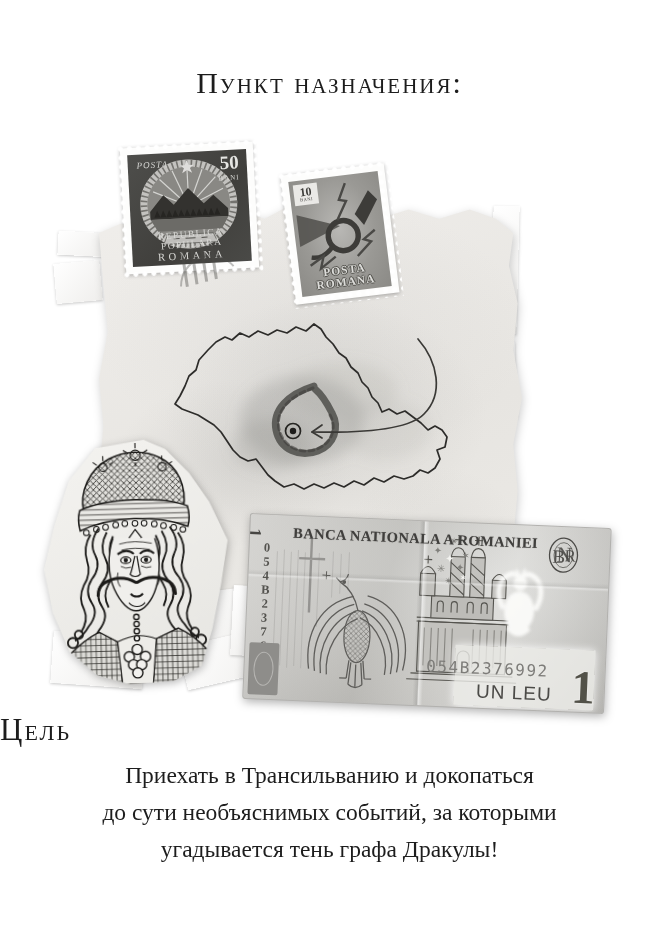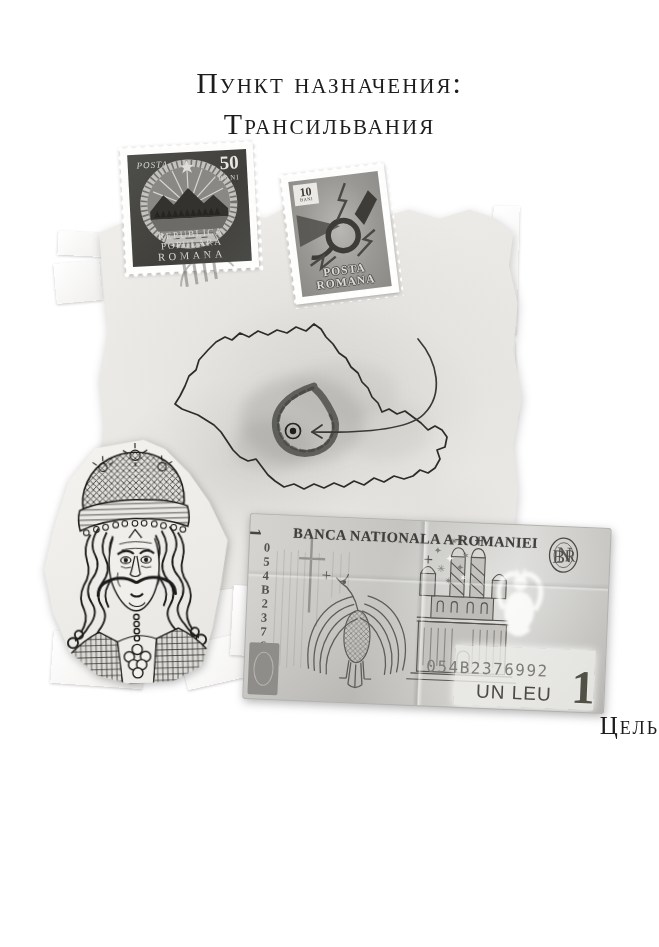--- a/index.html
+++ b/index.html
@@ -1,22 +1,22 @@
 <!DOCTYPE html>
 <html><head>
 <meta charset="utf-8">
 <style>
   html,body{margin:0;padding:0;background:#fff;}
   .page{position:relative;width:659px;height:947px;background:#fff;overflow:hidden;
         font-family:"Liberation Serif",serif;color:#1d1d1d;}
   
   .title{position:absolute;top:62px;left:0;width:100%;text-align:center;
          font-variant:small-caps;font-size:30px;line-height:41px;letter-spacing:2px;}
-  .goal-heading{position:absolute;top:712px;left:0;width:100%;text-align:right;
-         font-variant:small-caps;font-size:25px;letter-spacing:2px;}
+  .goal-heading{position:absolute;top:712px;left:0;width:100%;text-align:left;
+         font-variant:small-caps;font-size:31px;letter-spacing:2px;}
   .goal-text{position:absolute;top:757px;left:0;width:100%;text-align:center;
          font-size:23.5px;line-height:37px;}
   
   .strip{position:absolute;background:linear-gradient(135deg,#ffffff,#efeeec);
          box-shadow:0 1px 3px rgba(0,0,0,.22);}
   
   .paper-wrap{position:absolute;left:86px;top:200px;width:436px;height:470px;
               filter:drop-shadow(1px 3px 5px rgba(0,0,0,.20));z-index:2;}
   .paper{width:100%;height:100%;
     clip-path:polygon(3% 7%,8% 5%,14% 6%,20% 3%,27% 5%,34% 2%,41% 4%,47% 1%,53% 3%,60% 2%,67% 4%,74% 2%,81% 4%,88% 2%,94% 4%,98% 7%,97% 14%,99% 22%,98% 32%,100% 42%,98% 52%,99% 62%,98% 72%,100% 82%,98% 92%,96% 98%,88% 97%,80% 100%,71% 98%,62% 100%,53% 98%,44% 100%,35% 98%,26% 100%,17% 98%,9% 100%,4% 96%,5% 88%,3% 78%,5% 68%,3% 58%,4% 48%,3% 38%,5% 28%,4% 18%);
@@ -91,21 +91,20 @@
   .bn-patch::after{content:"";position:absolute;inset:9px 5px;border:1px solid #b6b5b2;border-radius:50%;}
   .cancel{position:absolute;left:168px;top:244px;z-index:6;transform:rotate(-15deg);opacity:.5;}
 </style>
 </head>
 <body>
 
 <div class="page">
 
   <div class="title">
     <div>Пункт назначения:</div>
-    <div>Трансильвания</div>
   </div>
 
   <div class="strip" style="left:58px;top:232px;width:52px;height:24px;transform:rotate(3deg);z-index:1;"></div>
   <div class="strip" style="left:55px;top:262px;width:46px;height:40px;transform:rotate(-5deg);z-index:1;"></div>
   <div class="strip" style="left:492px;top:206px;width:26px;height:128px;transform:rotate(1.5deg);z-index:1;"></div>
   <div class="strip" style="left:494px;top:342px;width:22px;height:76px;transform:rotate(-2deg);z-index:1;"></div>
 
   <div class="paper-wrap">
     <div class="paper">
       <div class="paper-fold"></div>
@@ -395,14 +394,19 @@
       <div class="bn-serial-v">054B2376992</div>
       <div class="bn-panel"></div>
       <div class="bn-serial-h">054B2376992</div>
       <div class="bn-unleu">UN LEU</div>
       <div class="bn-one-big">1</div>
       <div class="bn-patch"></div>
     </div>
   </div>
 
   <div class="goal-heading">Цель</div>
+  <div class="goal-text">
+    <div>Приехать в Трансильванию и докопаться</div>
+    <div>до сути необъяснимых событий, за которыми</div>
+    <div>угадывается тень графа Дракулы!</div>
+  </div>
 
 </div>
 
 </body></html>

